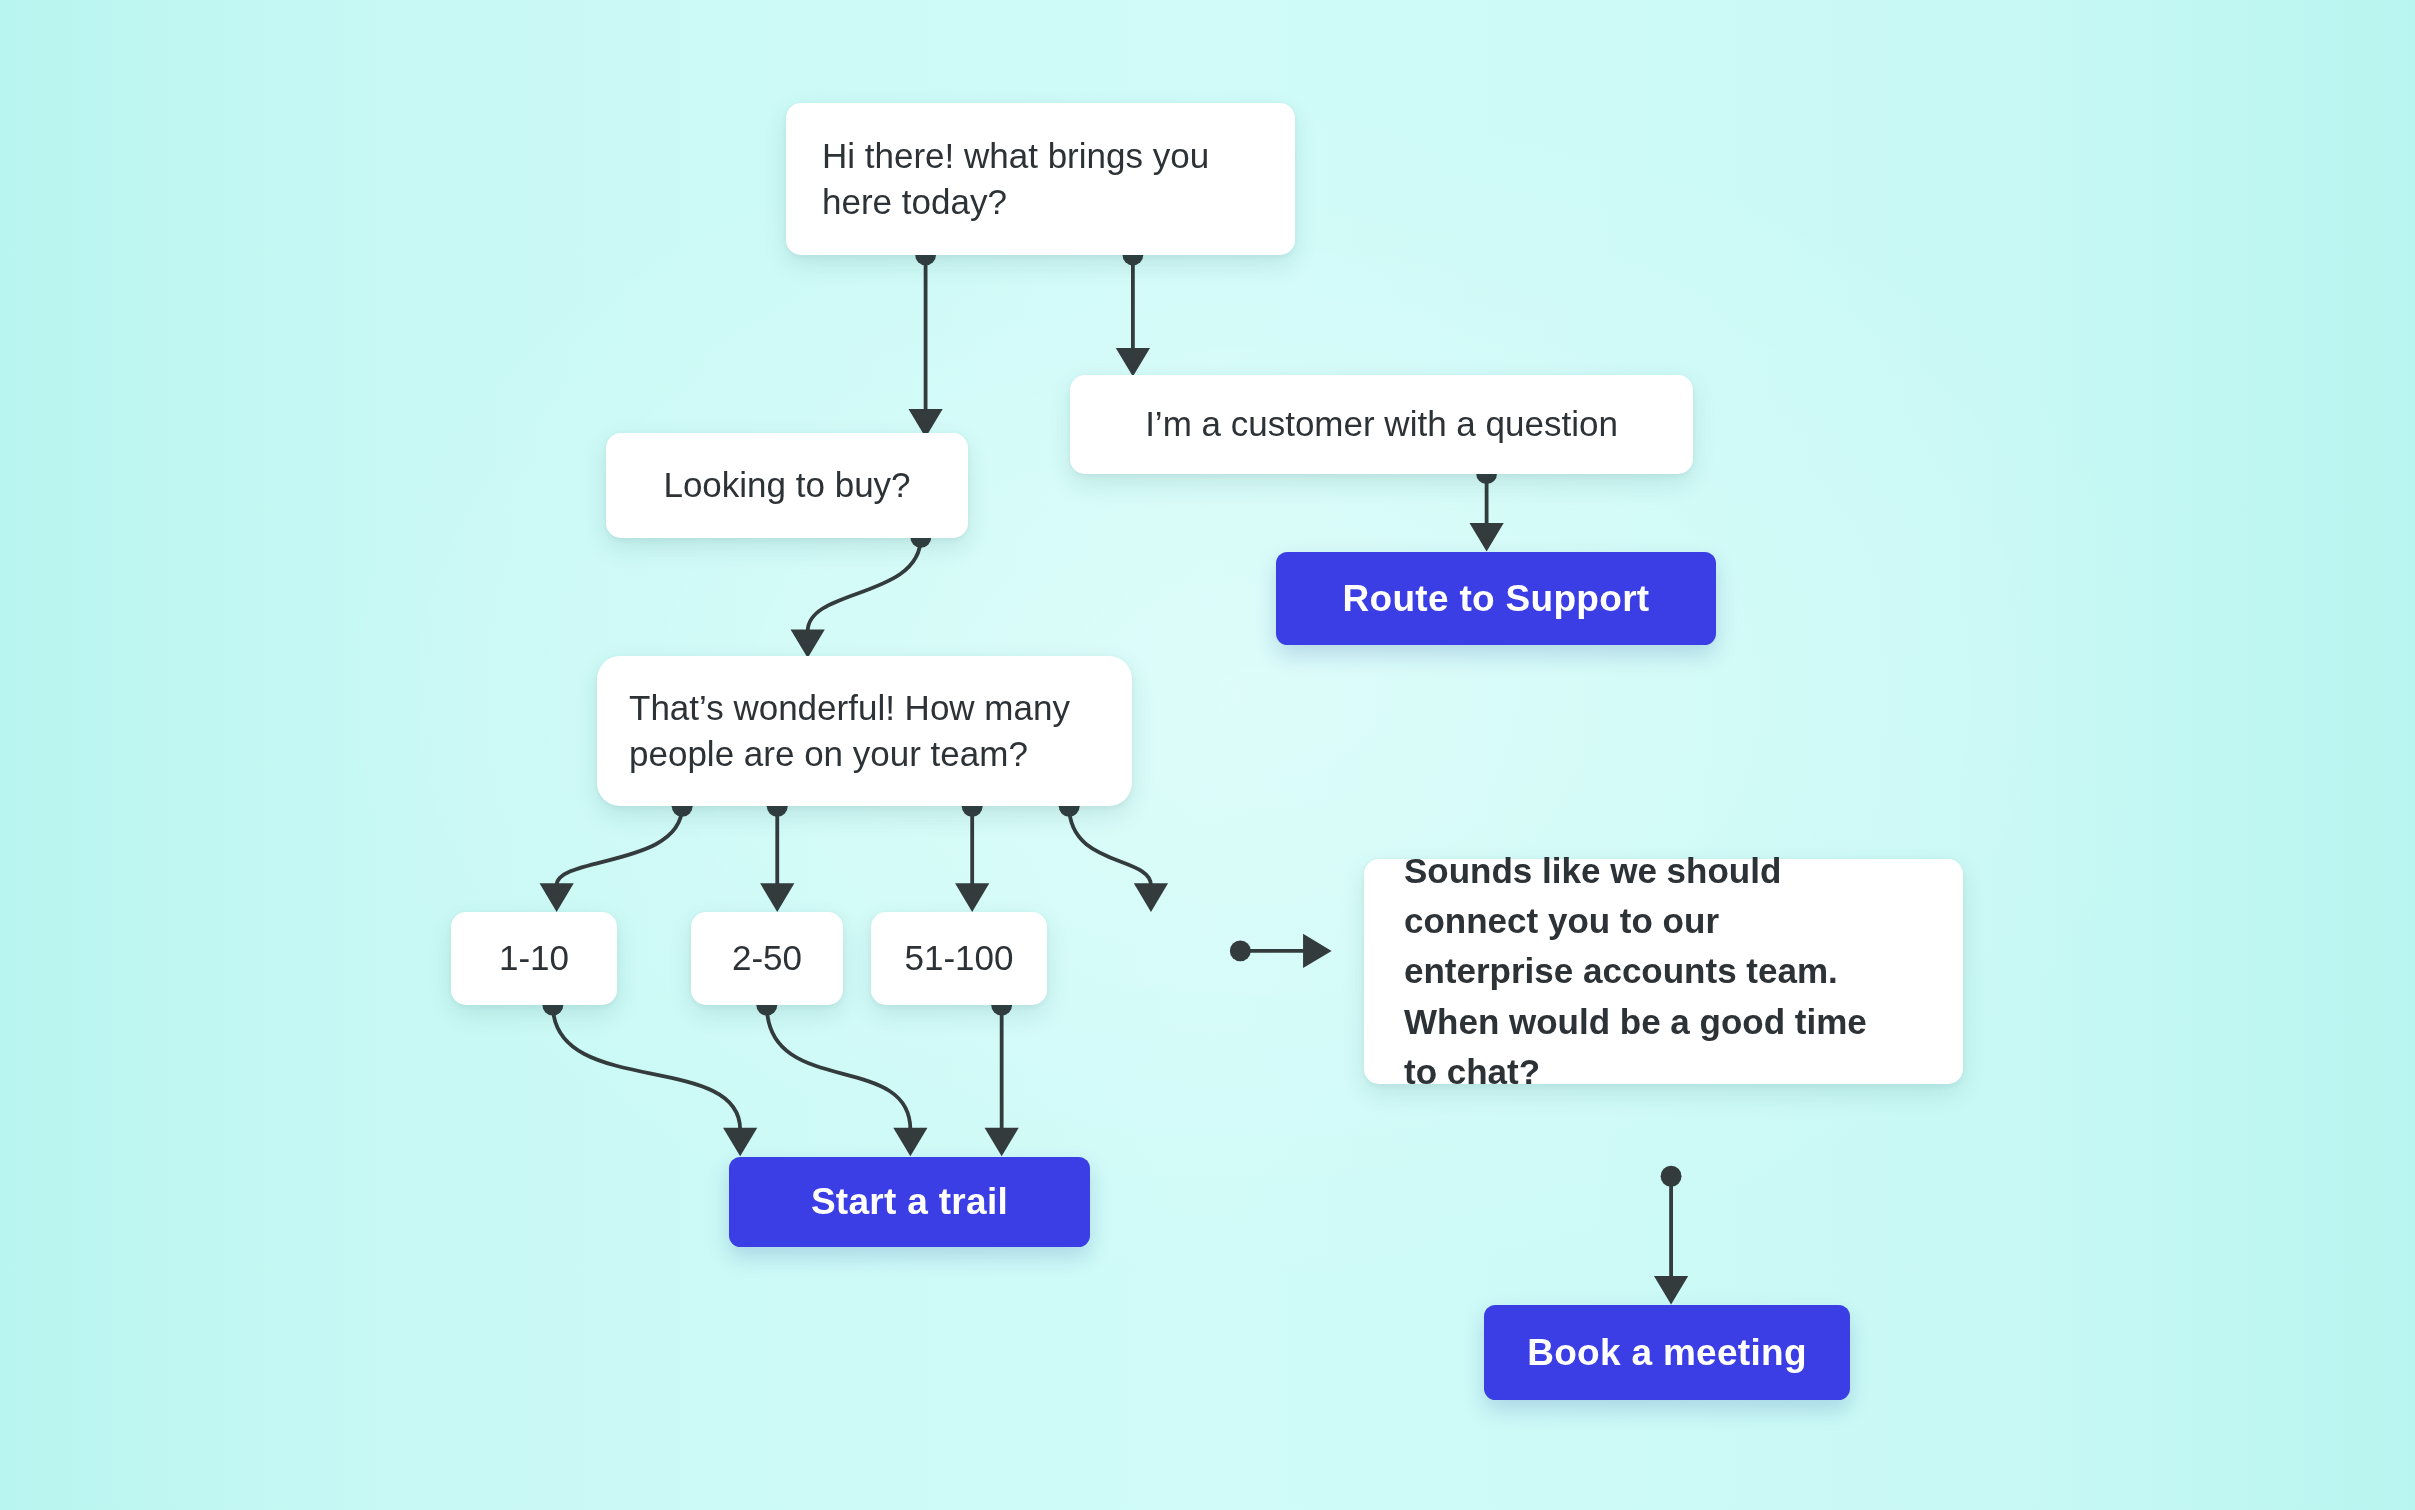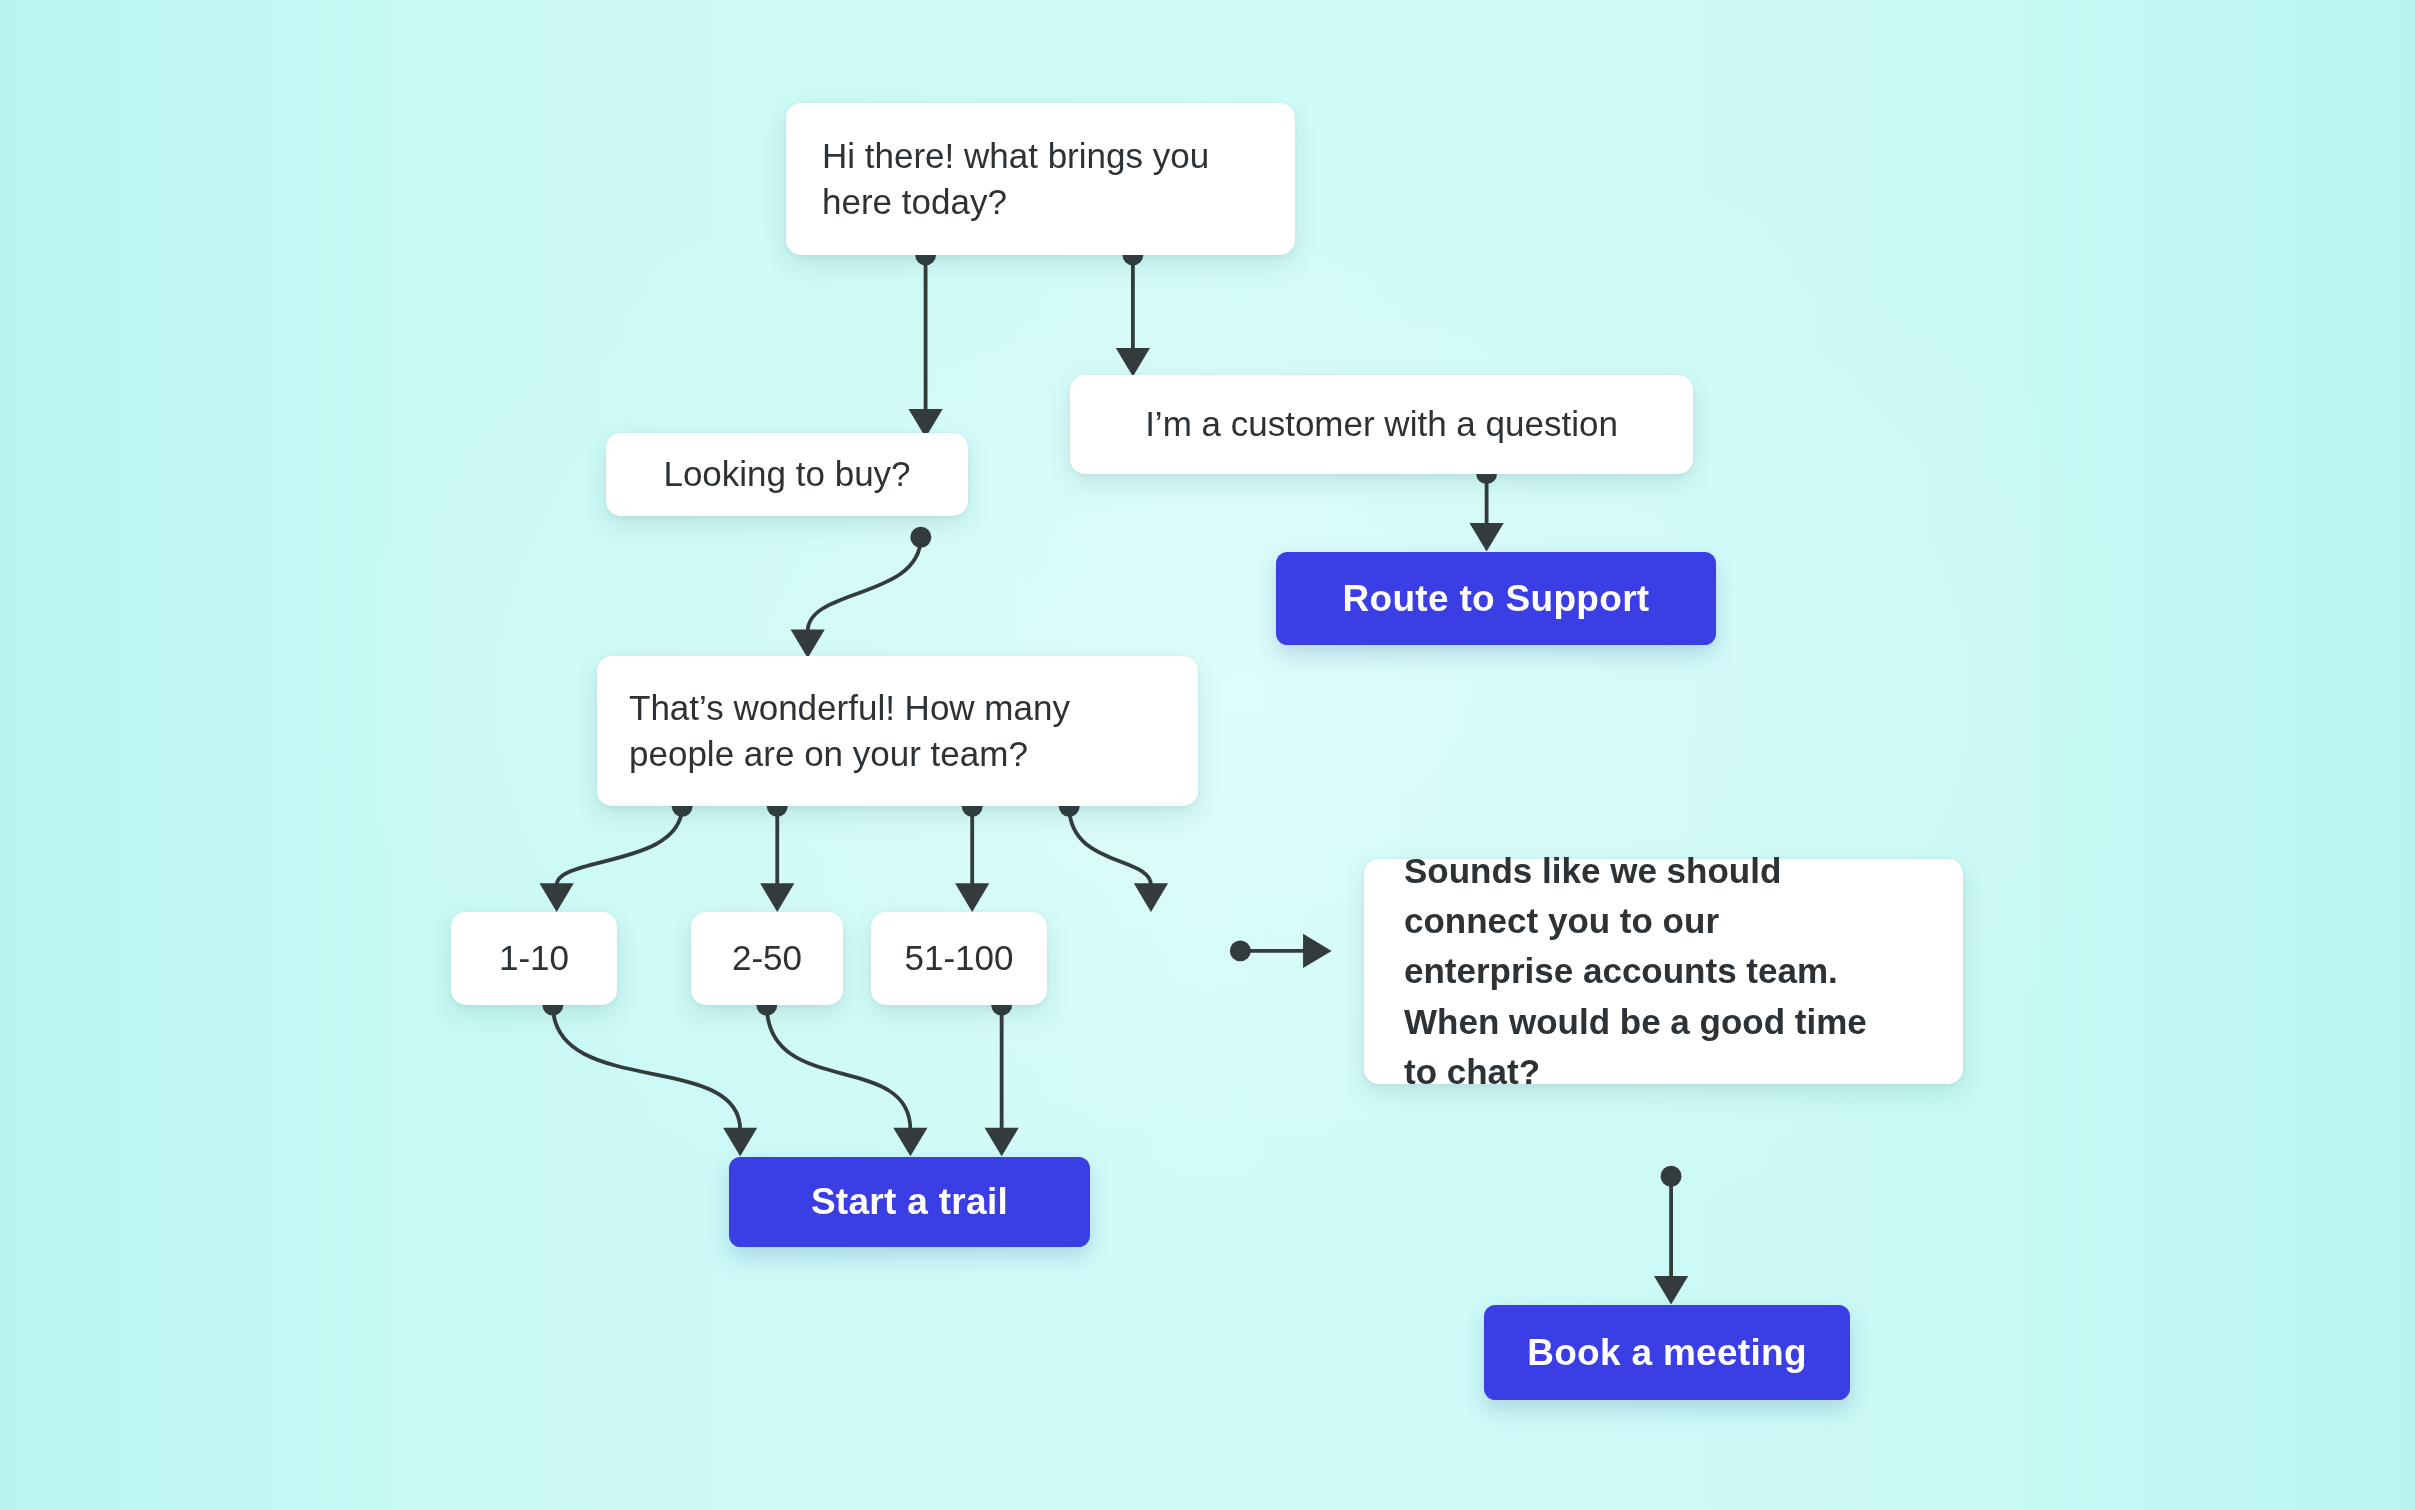--- a/index.html
+++ b/index.html
@@ -44,24 +44,24 @@
     background:var(--action-bg);
     border-radius:11.4px;
     box-shadow:0 9.5px 21px rgba(23,60,150,0.18);
     display:flex;align-items:center;justify-content:center;
     color:var(--action-text);
     font-size:37px;font-weight:bold;letter-spacing:0.3px;
     text-align:right;
   }
   
   .n-greeting{left:755px;top:103px;width:509px;height:152px;padding:0 36px;}
-  .n-looking{left:606px;top:433px;width:362px;height:83px;}
+  .n-looking{left:606px;top:433px;width:362px;height:105px;}
   .n-customer{left:1070px;top:375px;width:623px;height:99px;}
   .n-route{left:1276px;top:552px;width:440px;height:93px;}
-  .n-wonderful{left:566px;top:656px;width:601px;height:150px;padding:0 32px;}
+  .n-wonderful{left:566px;top:656px;width:535px;height:150px;padding:0 32px;border-radius:23px;}
   .n-s1{left:451px;top:912px;width:166px;height:93px;}
   .n-s2{left:691px;top:912px;width:152px;height:93px;}
   .n-s3{left:871px;top:912px;width:176px;height:93px;}
   .n-s4{left:1079px;top:912px;width:167px;height:93px;}
   .n-trail{left:729px;top:1157px;width:361px;height:90px;}
   .n-sounds{left:1333px;top:859px;width:599px;height:225px;padding:0 40px;line-height:1.43;font-weight:bold;}
   .n-book{left:1484px;top:1305px;width:366px;height:95px;}
 </style>
 </head>
 <body>

